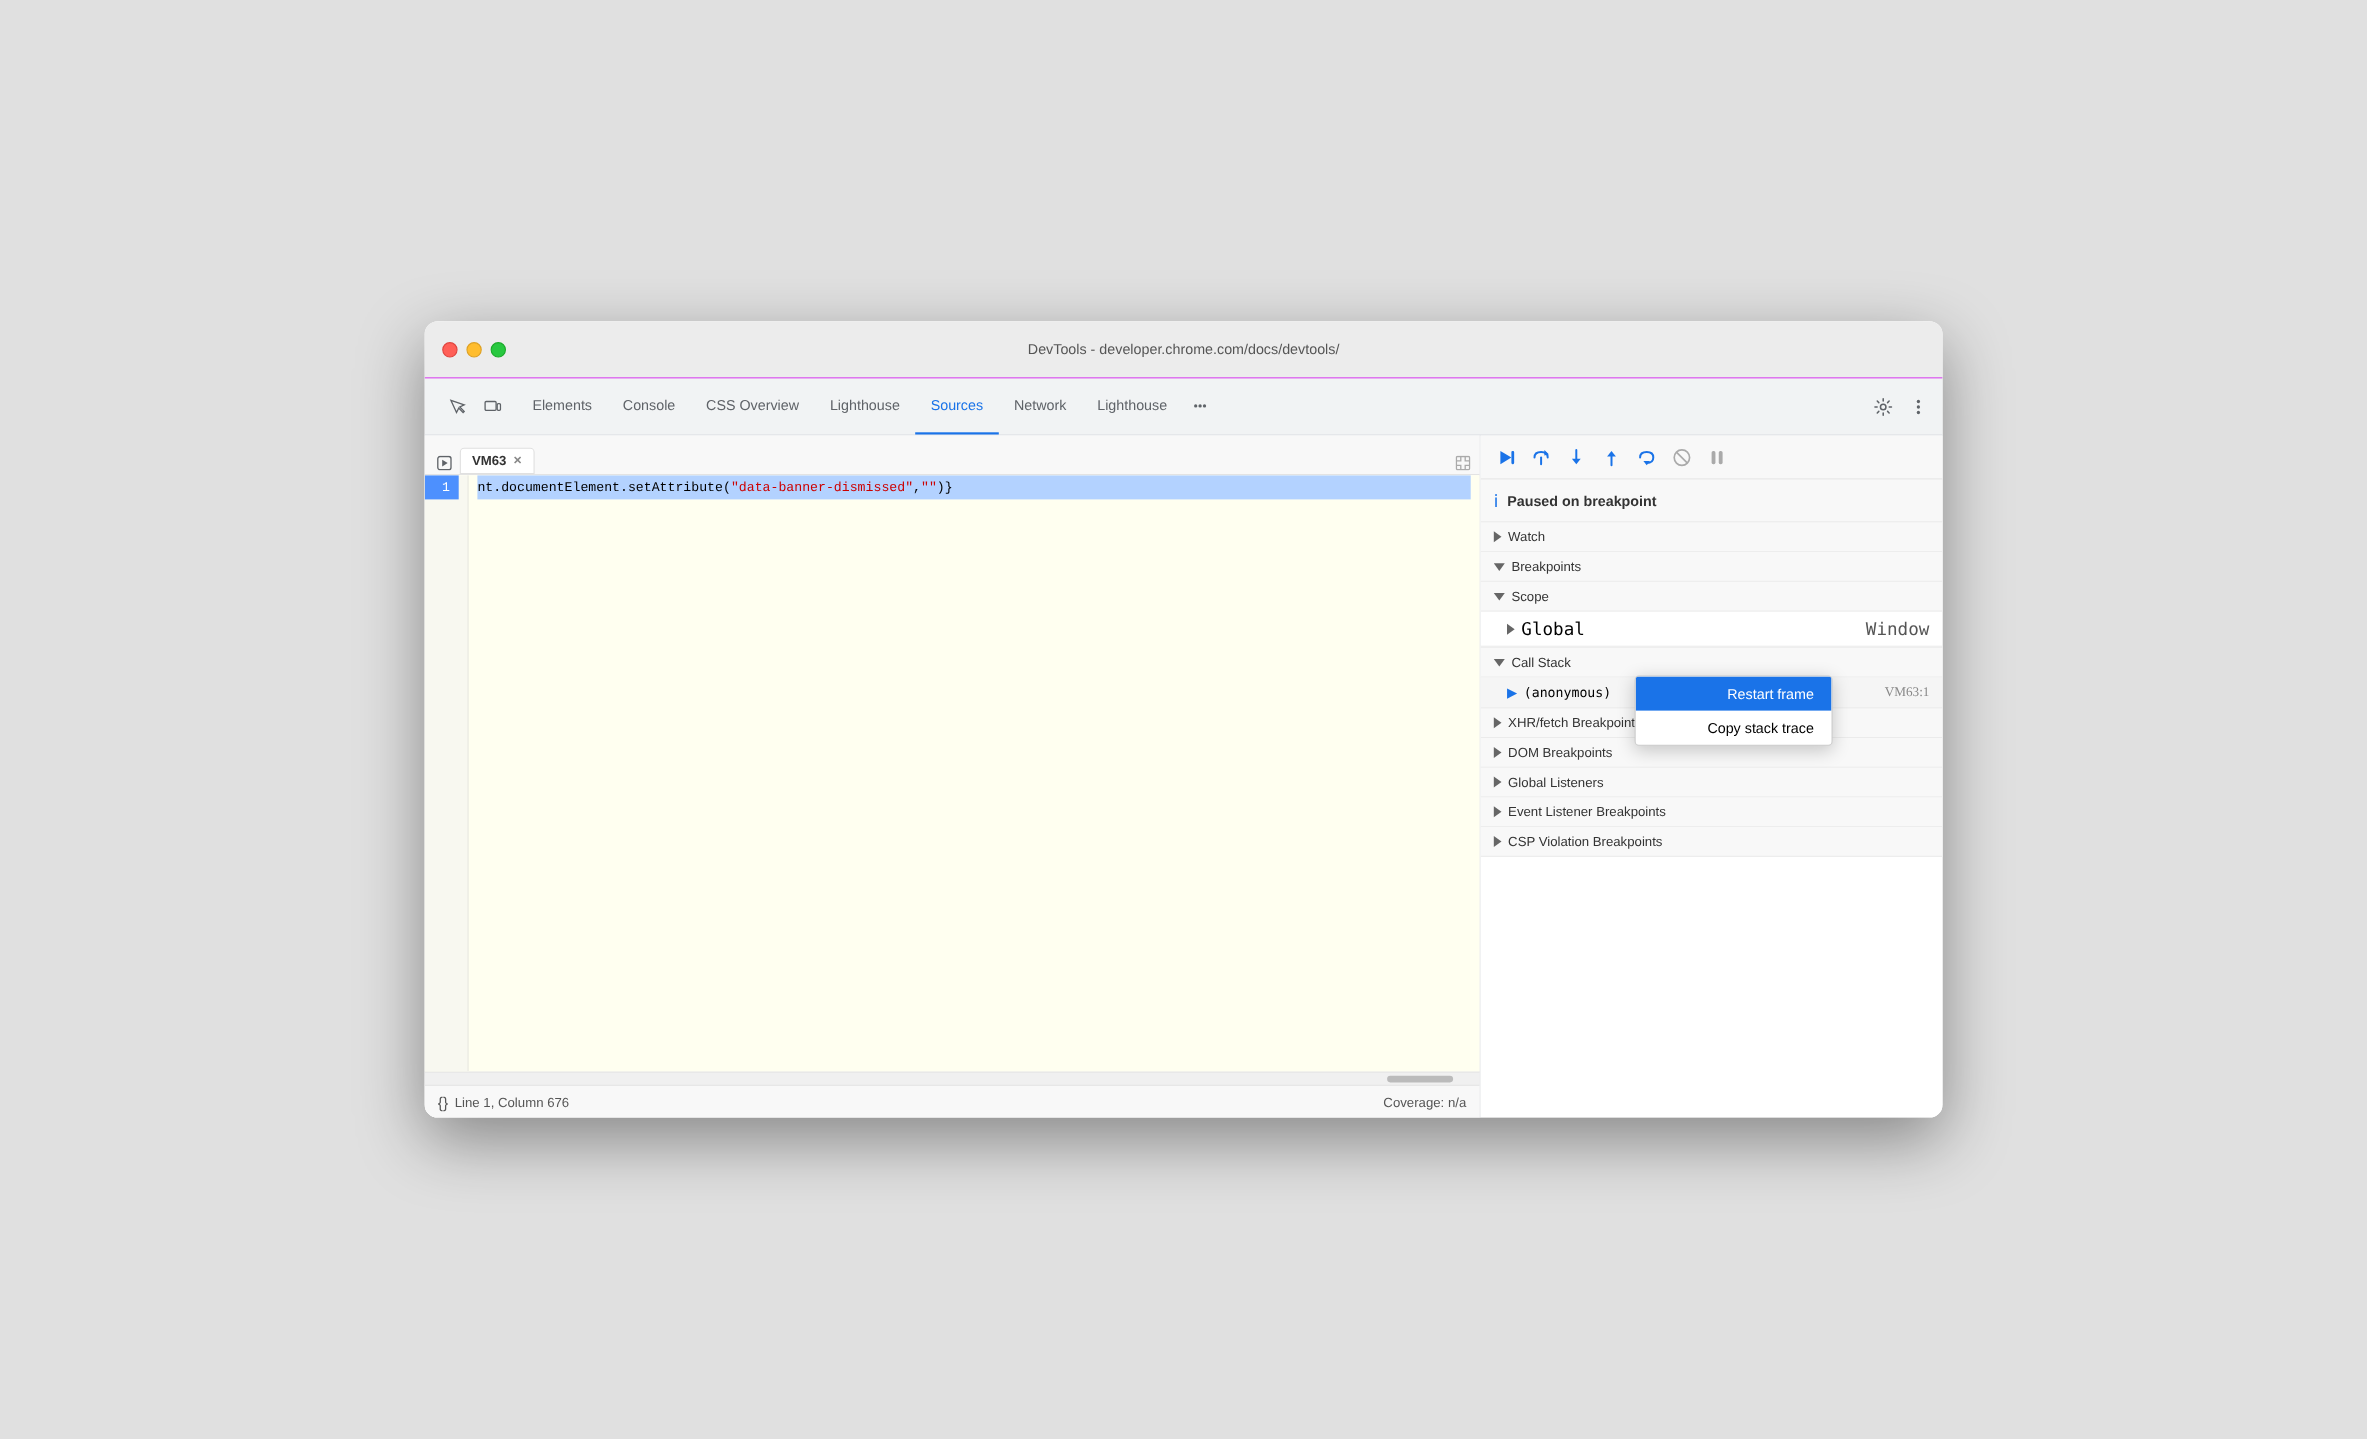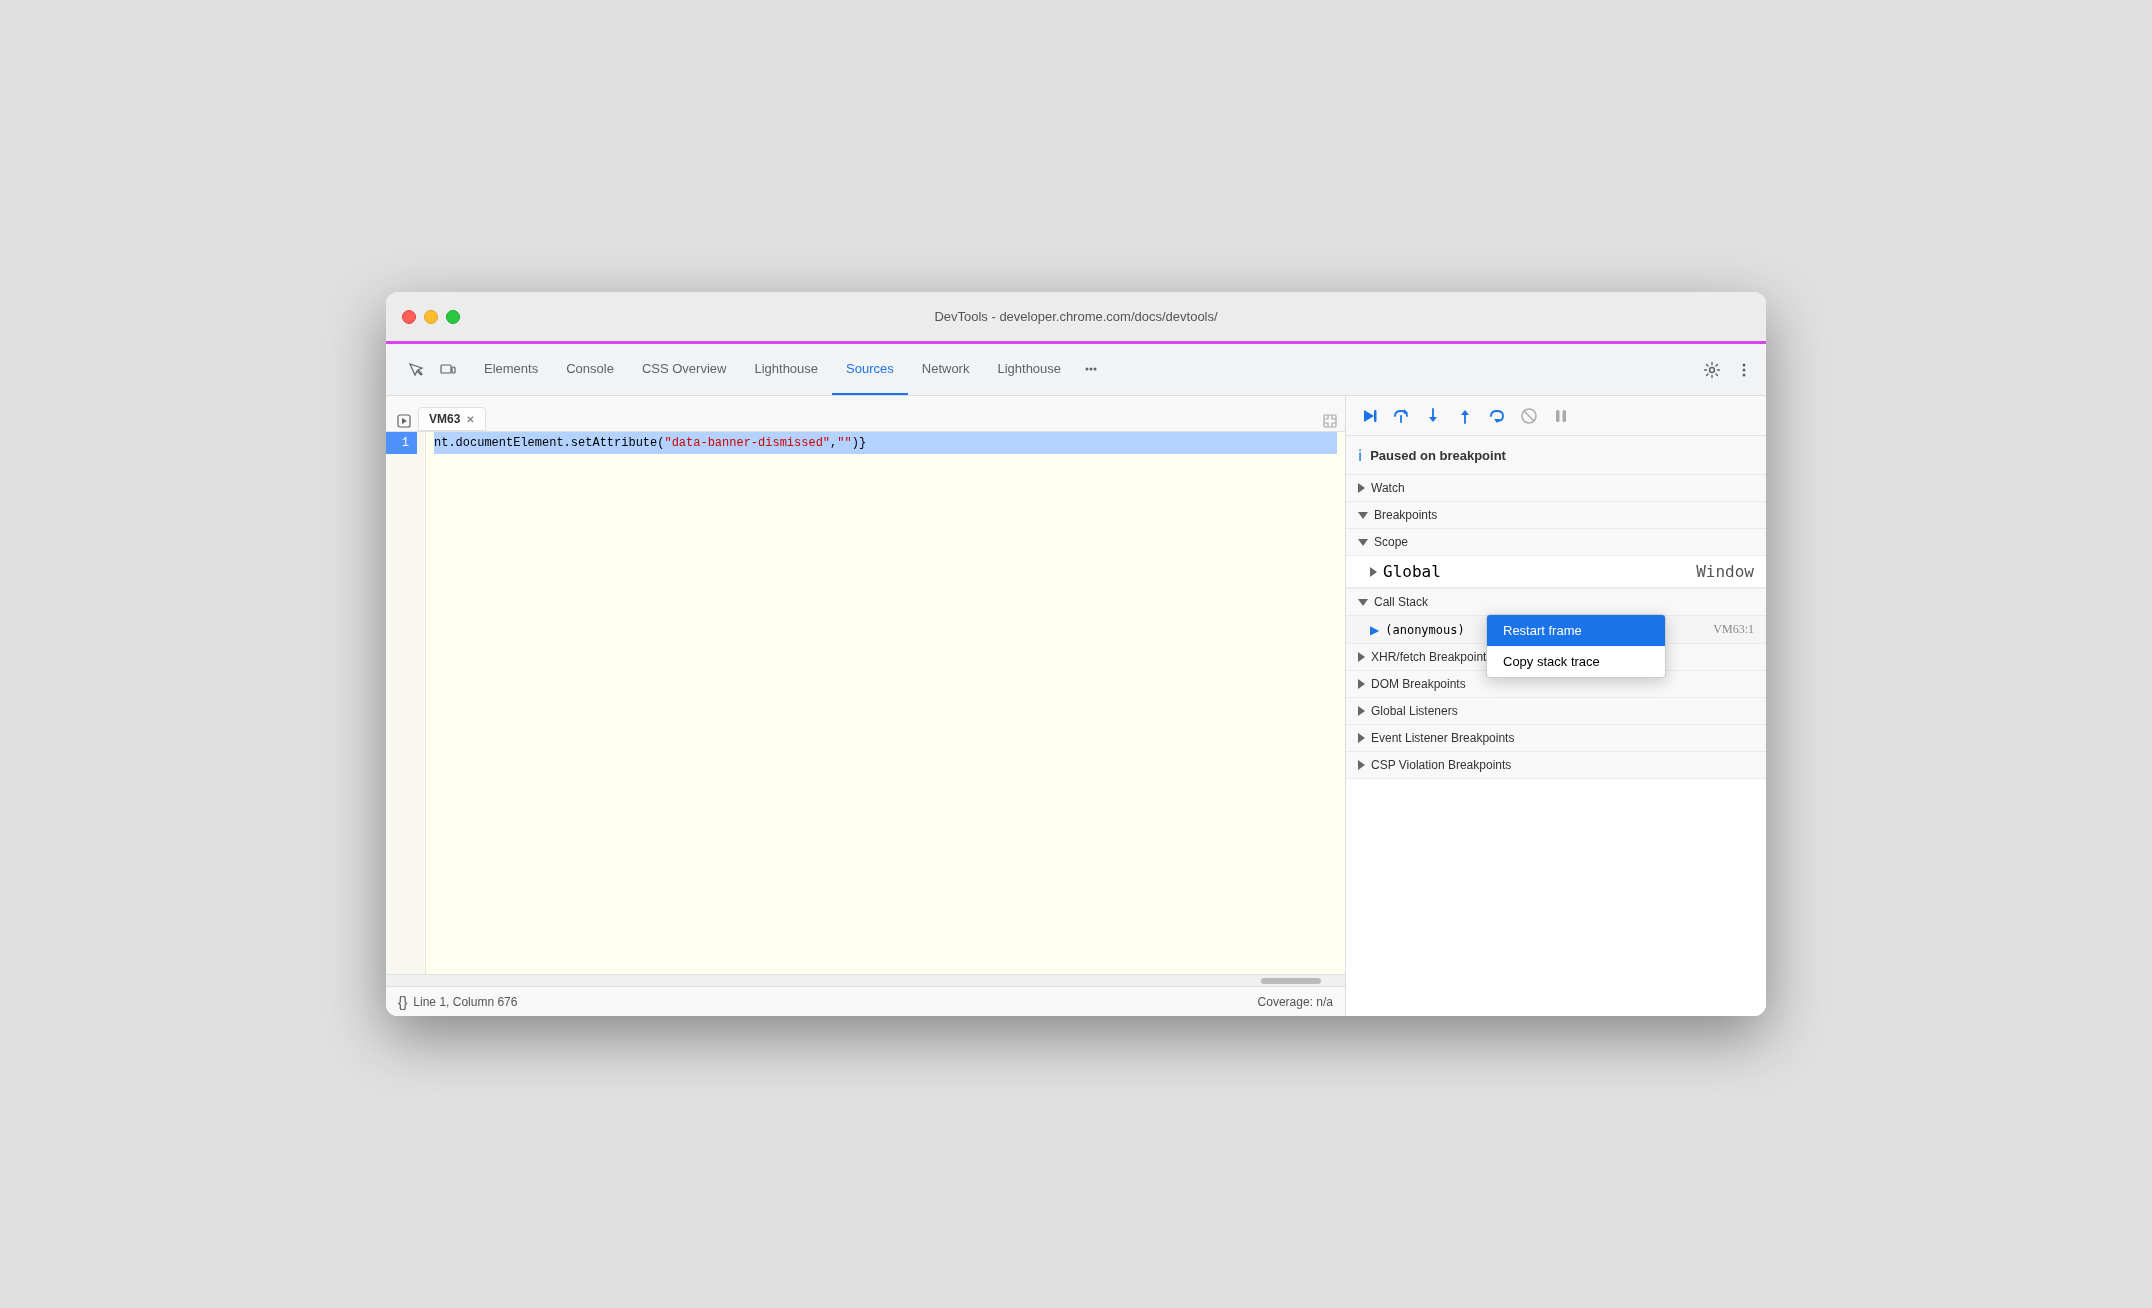--- a/index.html
+++ b/index.html
@@ -18,21 +18,21 @@
       box-shadow: 0 20px 60px rgba(0,0,0,0.4);
       overflow: hidden;
     }
     
     .titlebar {
       background: #ececec;
       height: 52px;
       display: flex;
       align-items: center;
       padding: 0 16px;
-      border-bottom: 3px solid #d946ef;
+      border-bottom: 1px solid #d946ef;
       position: relative;
     }
     .traffic-lights {
       display: flex;
       gap: 8px;
       align-items: center;
     }
     .traffic-light {
       width: 14px;
       height: 14px;
@@ -342,20 +342,21 @@
       box-shadow: 0 4px 16px rgba(0,0,0,0.2);
       z-index: 100;
       min-width: 180px;
       overflow: hidden;
     }
     .context-menu-item {
       padding: 8px 16px;
       font-size: 13px;
       cursor: pointer;
       white-space: nowrap;
+      text-align: right;
     }
     .context-menu-item.active-item {
       background: #1a73e8;
       color: white;
     }
   </style>
 </head>
 <body>
 
 <div class="window">

